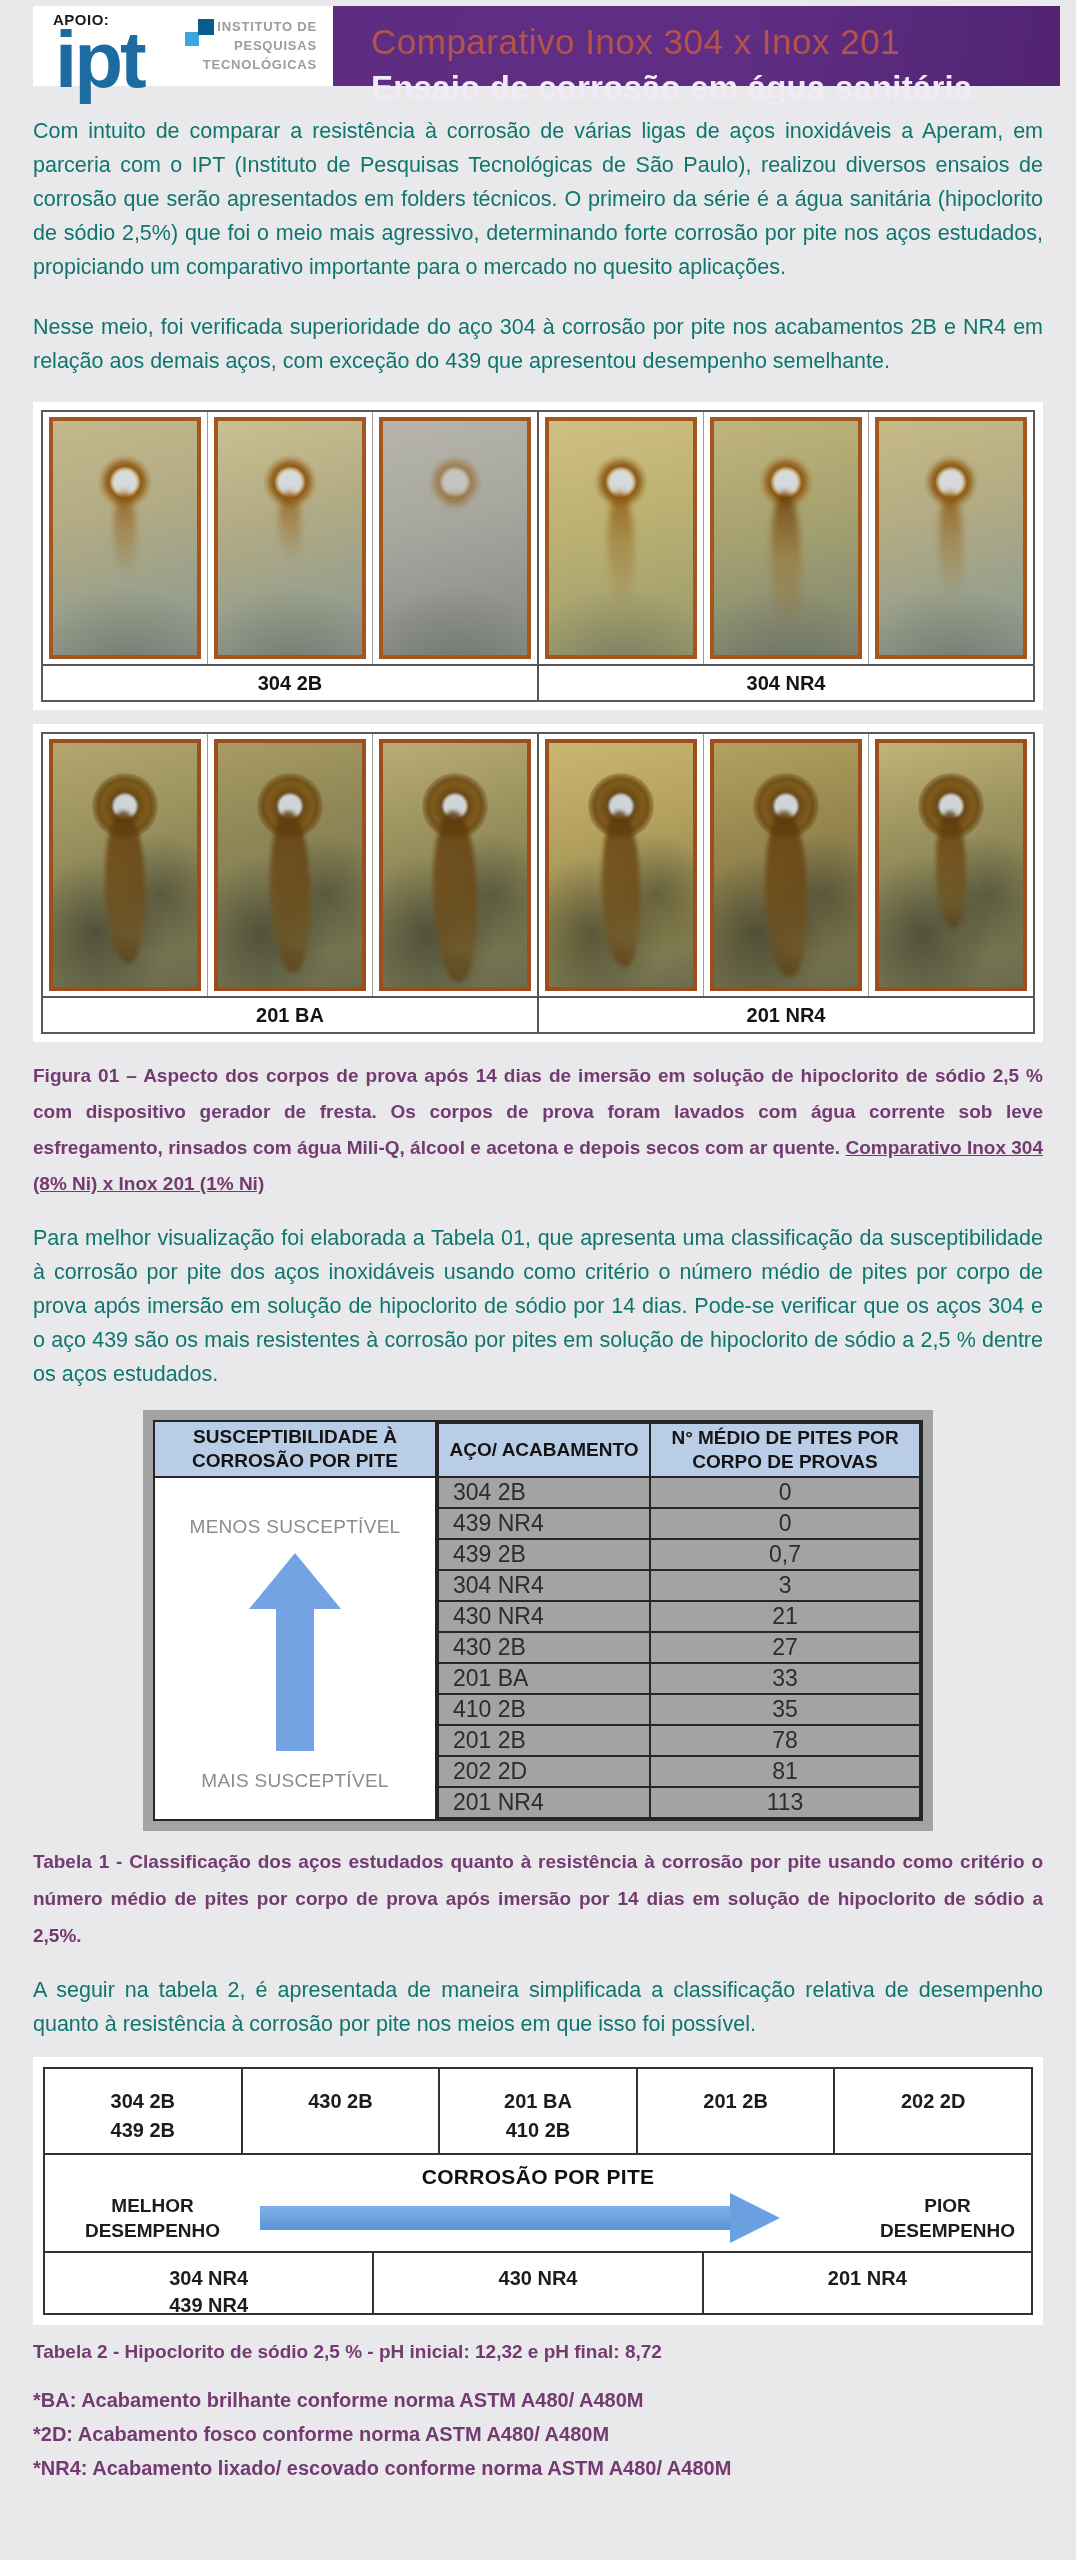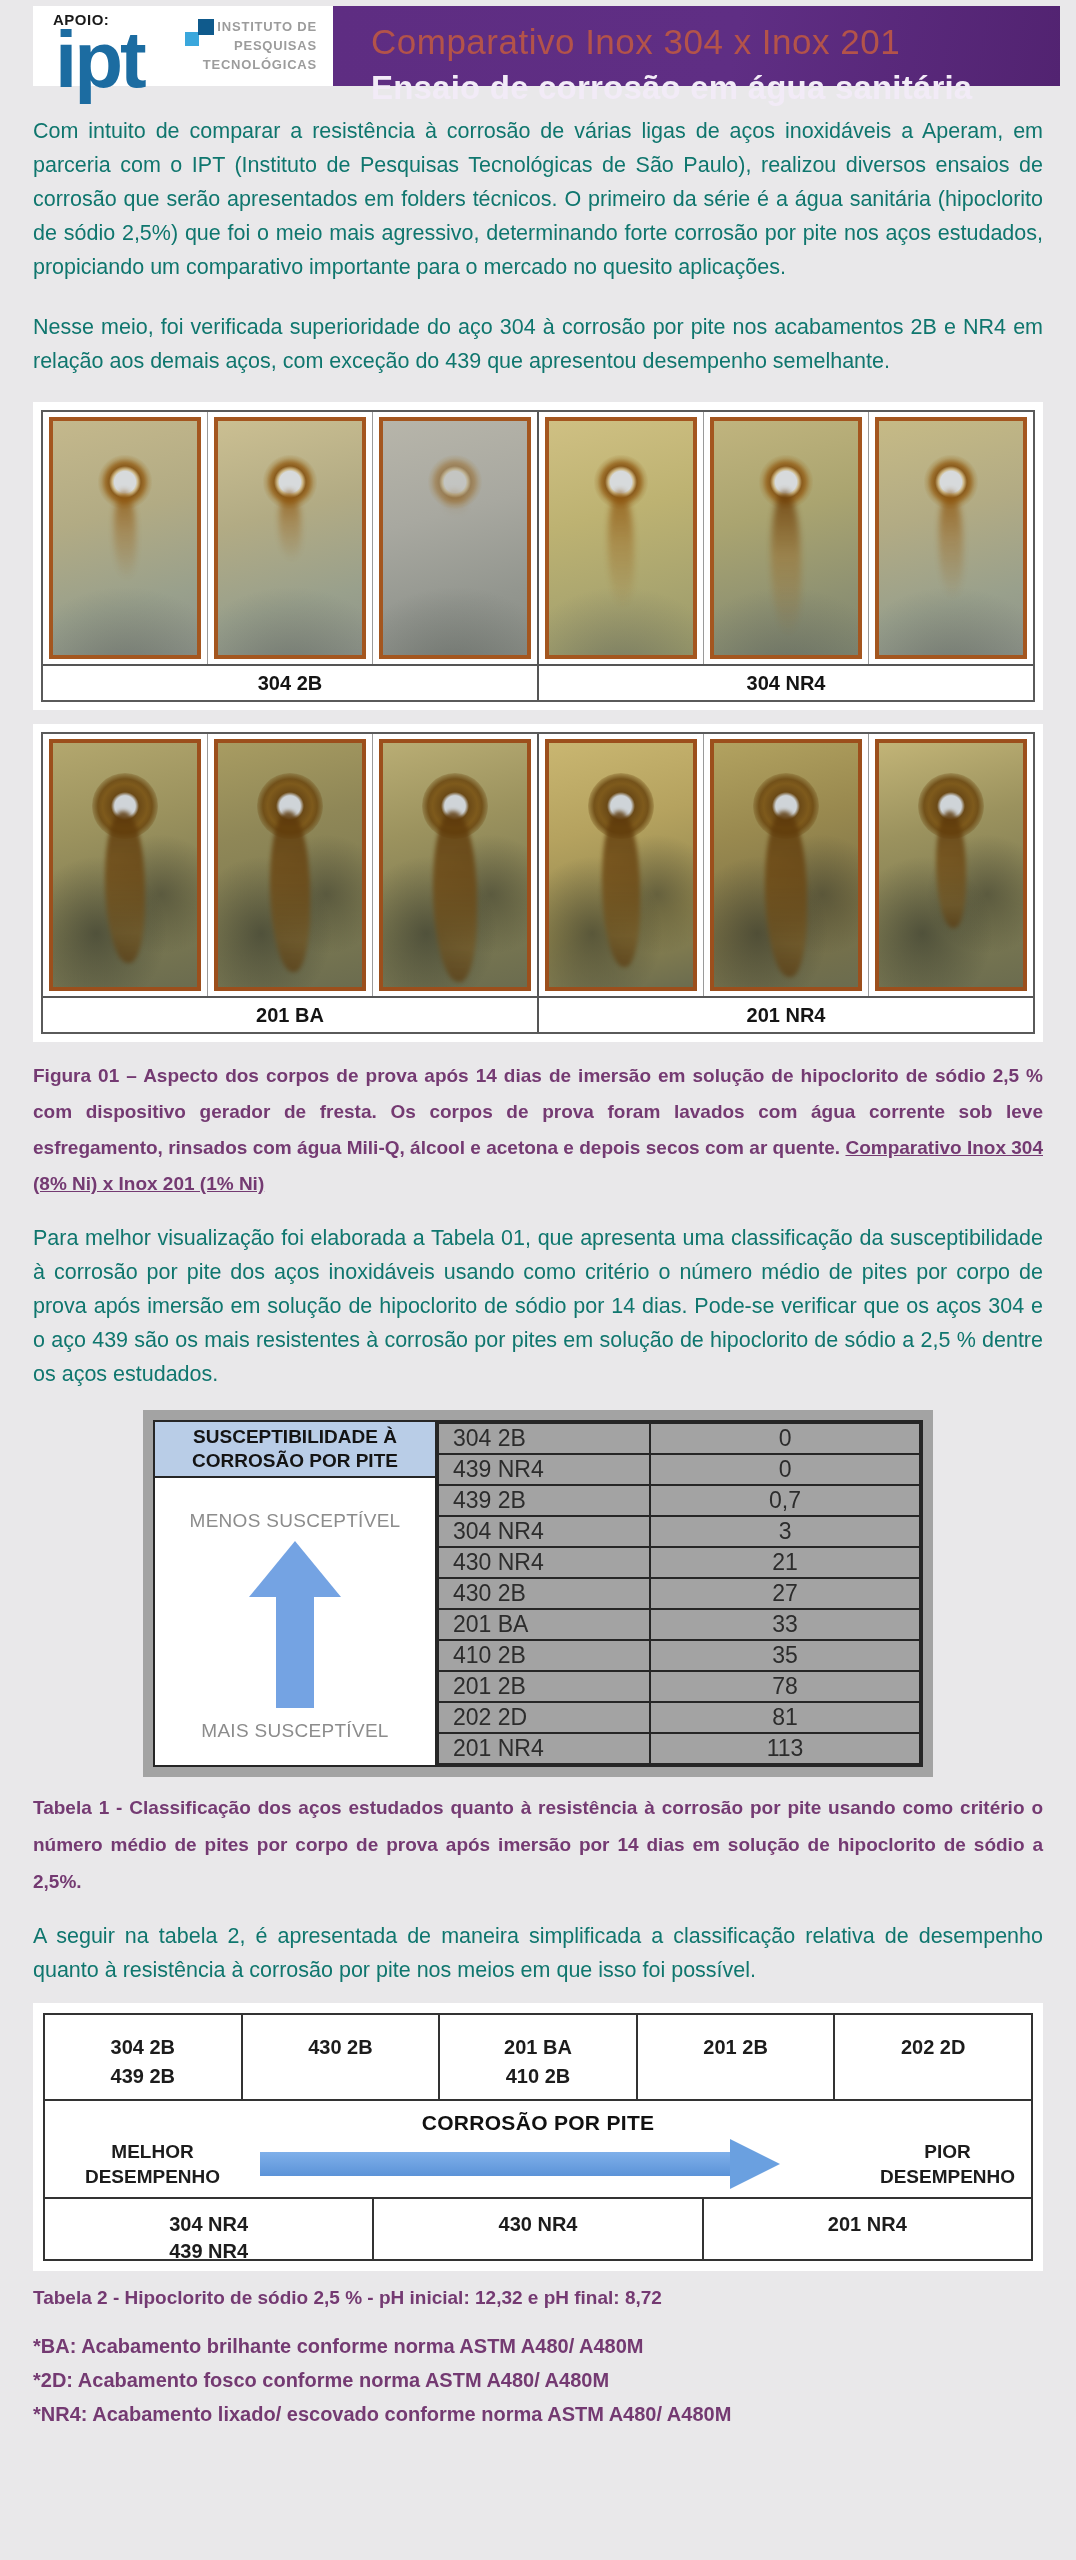--- a/index.html
+++ b/index.html
@@ -240,20 +240,25 @@
             <div class="arrow-up">
               <div class="head"></div>
               <div class="shaft"></div>
             </div>
             <div class="scale-label scale-bottom">MAIS SUSCEPTÍVEL</div>
           </div>
         </div>
         <div class="t1-right">
           <table class="t1-table">
             <tbody>
+                <tr>
+              <th>AÇO/ ACABAMENTO</th>
+              <th>N° MÉDIO DE PITES POR
+CORPO DE PROVAS</th>
+            </tr>
             <tr>
                   <td class="aco">304 2B</td>
                   <td class="num">0</td>
                 </tr>
             <tr>
                   <td class="aco">439 NR4</td>
                   <td class="num">0</td>
                 </tr>
             <tr>
                   <td class="aco">439 2B</td>

